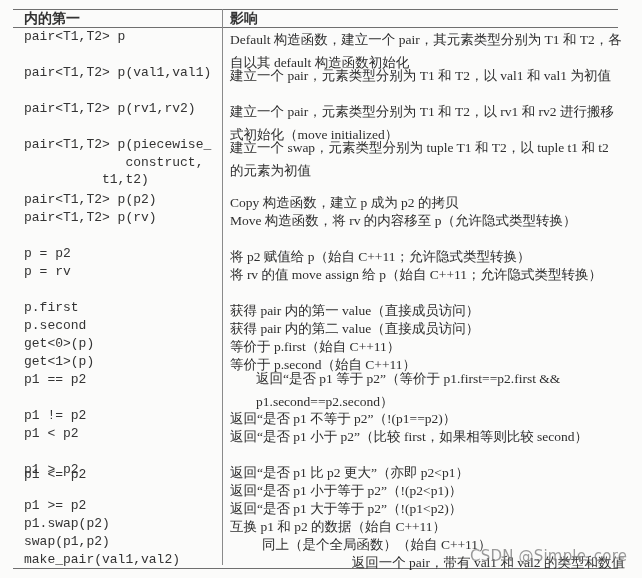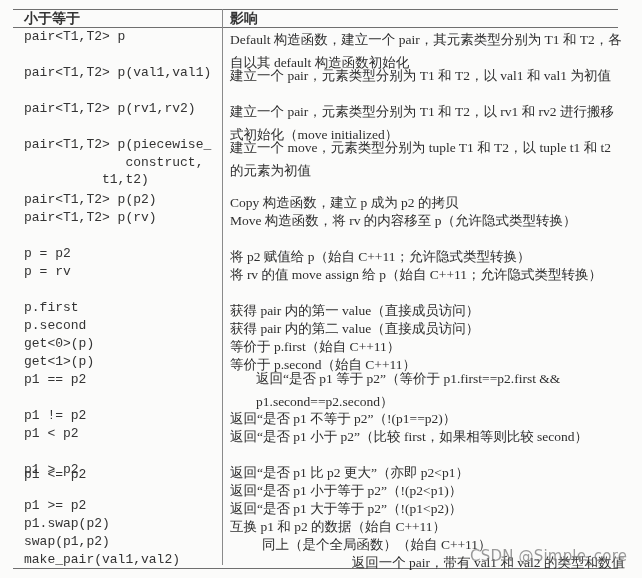--- a/index.html
+++ b/index.html
@@ -25,34 +25,34 @@
 </style>
 </head>
 <body>
 
 <div>
   <div class="hline" style="top:9px;"></div>
   <div class="hline" style="top:27px;"></div>
   <div class="hline" style="top:568px;"></div>
   <div class="vline"></div>
 
-  <div class="hdr" style="left:24px;">小于等于</div>
+  <div class="hdr" style="left:24px;">内的第一</div>
   <div class="hdr" style="left:230px;">影响</div>
 
   <div id="rows">
       <div class="row-left" style="top: 28px;">pair&lt;T1,T2&gt; p</div>
       <div class="row-right" style="top: 28px;">Default 构造函数，建立一个 pair，其元素类型分别为 T1 和 T2，各自以其 default 构造函数初始化</div>
       <div class="row-left" style="top: 64px;">pair&lt;T1,T2&gt; p(val1,val1)</div>
       <div class="row-right" style="top: 64px;">建立一个 pair，元素类型分别为 T1 和 T2，以 val1 和 val1 为初值</div>
       <div class="row-left" style="top: 100px;">pair&lt;T1,T2&gt; p(rv1,rv2)</div>
       <div class="row-right" style="top: 100px;">建立一个 pair，元素类型分别为 T1 和 T2，以 rv1 和 rv2 进行搬移式初始化（move initialized）</div>
       <div class="row-left" style="top: 136px;">pair&lt;T1,T2&gt; p(piecewise_
              construct,
           t1,t2)</div>
-      <div class="row-right" style="top: 136px;">建立一个 move，元素类型分别为 tuple T1 和 T2，以 tuple t1 和 t2 的元素为初值</div>
+      <div class="row-right" style="top: 136px;">建立一个 swap，元素类型分别为 tuple T1 和 T2，以 tuple t1 和 t2 的元素为初值</div>
       <div class="row-left" style="top: 191px;">pair&lt;T1,T2&gt; p(p2)</div>
       <div class="row-right" style="top: 191px;">Copy 构造函数，建立 p 成为 p2 的拷贝</div>
       <div class="row-left" style="top: 209px;">pair&lt;T1,T2&gt; p(rv)</div>
       <div class="row-right" style="top: 209px;">Move 构造函数，将 rv 的内容移至 p（允许隐式类型转换）</div>
       <div class="row-left" style="top: 245px;">p = p2</div>
       <div class="row-right" style="top: 245px;">将 p2 赋值给 p（始自 C++11；允许隐式类型转换）</div>
       <div class="row-left" style="top: 263px;">p = rv</div>
       <div class="row-right" style="top: 263px;">将 rv 的值 move assign 给 p（始自 C++11；允许隐式类型转换）</div>
       <div class="row-left" style="top: 299px;">p.first</div>
       <div class="row-right" style="top: 299px;">获得 pair 内的第一 value（直接成员访问）</div>

